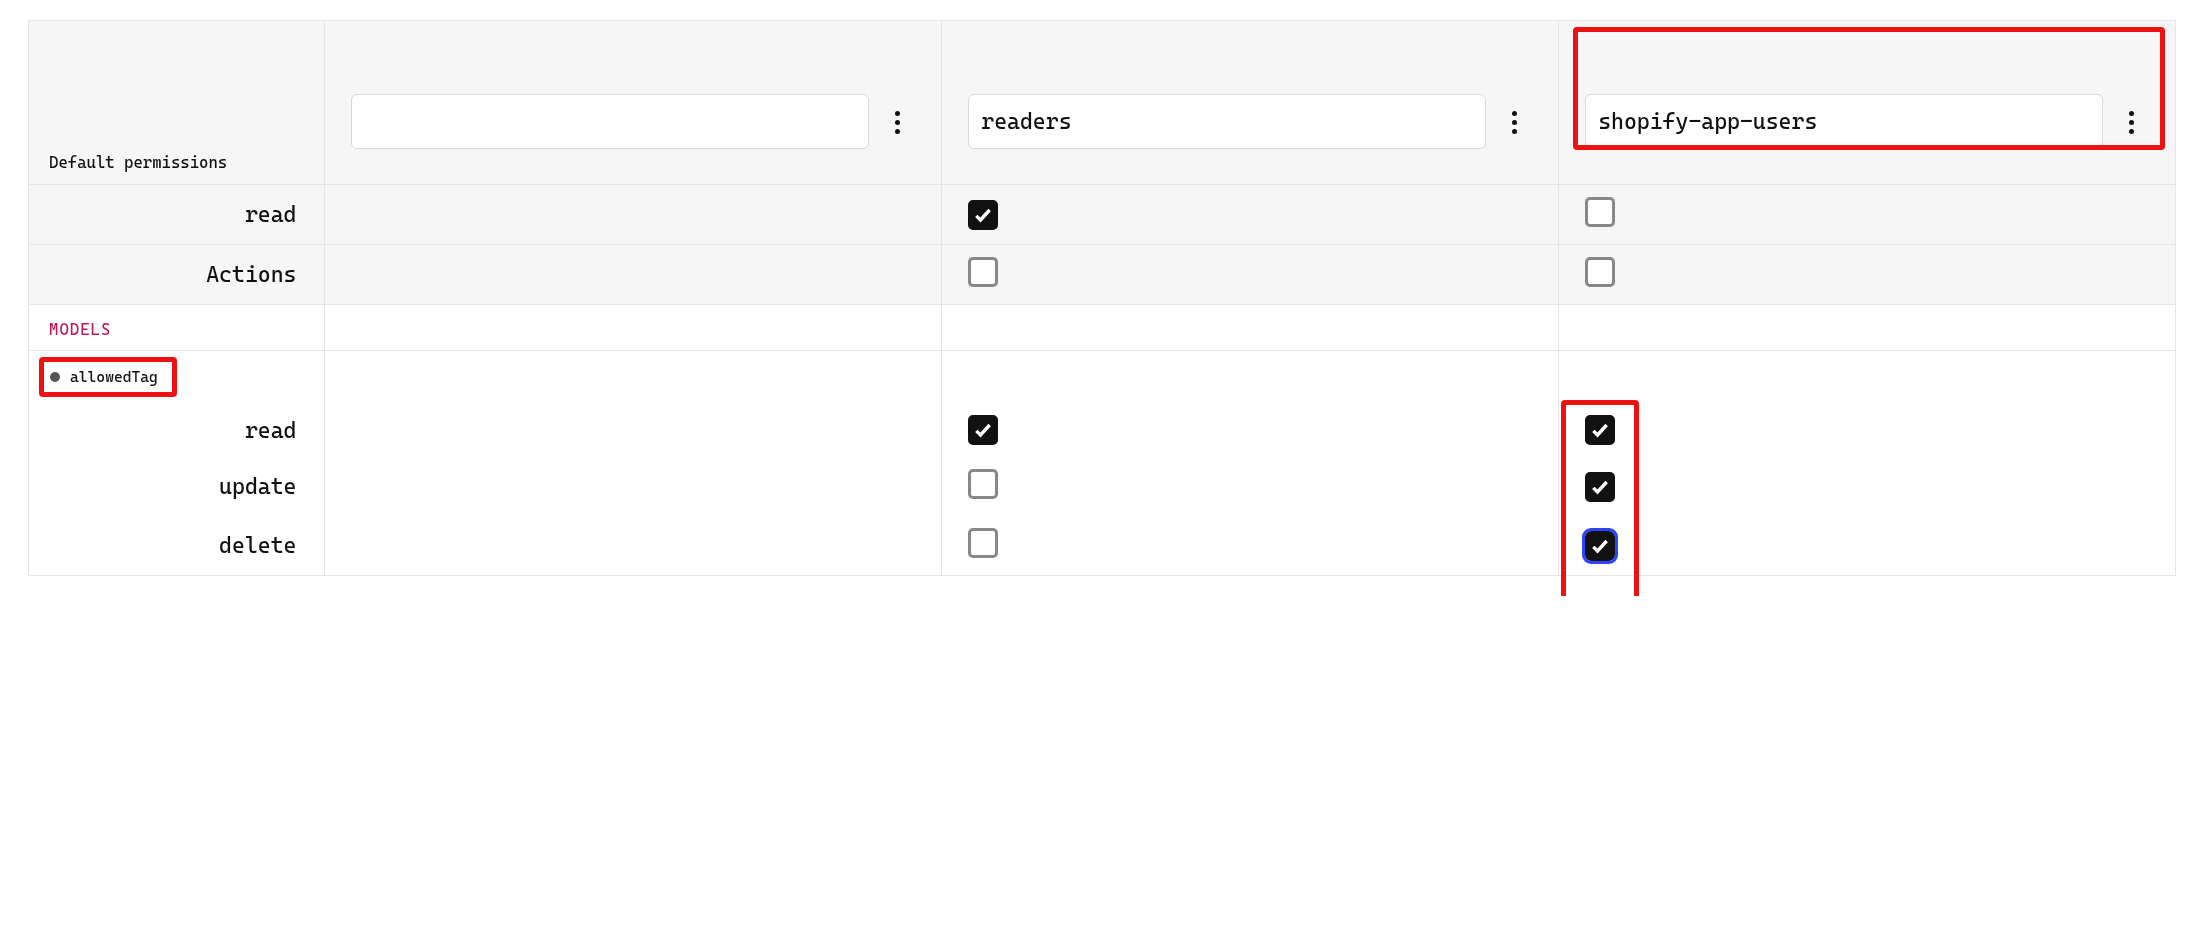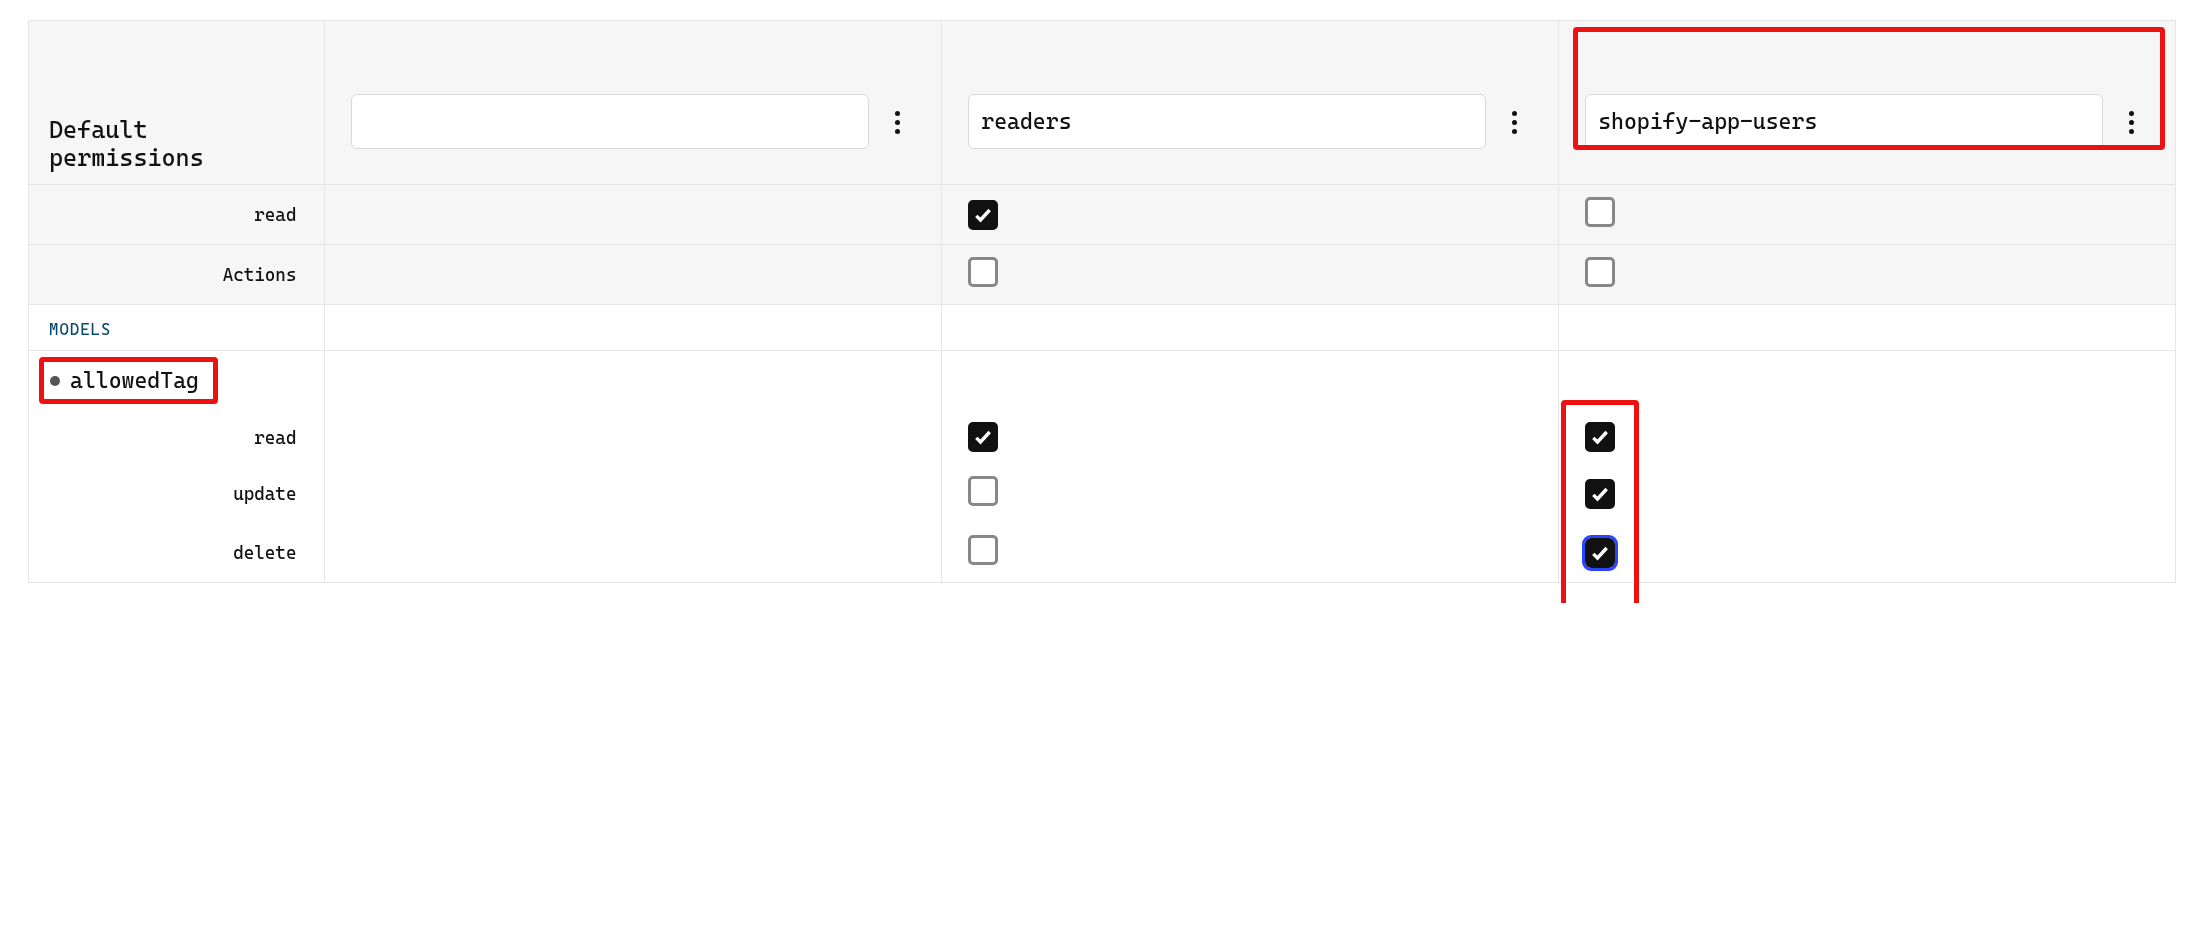--- a/index.html
+++ b/index.html
@@ -32,21 +32,21 @@
     background: #f6f6f6;
     height: 164px;
     position: relative;
   }
   .hdr-label-cell {
     background: #f6f6f6;
     padding: 0 20px 12px 20px;
     vertical-align: bottom;
   }
   .hdr-label {
-    font-size: 24px;
+    font-size: 16px;
     color: #111;
     text-align: left;
   }
   .hdr-inner {
     display: flex;
     align-items: flex-start;
     padding: 40px 26px 0 26px;
     gap: 10px;
   }
   .role-input {
@@ -88,21 +88,21 @@
     border: 5px solid #e11;
     border-radius: 4px;
     pointer-events: none;
   }
 
   
   .grey-bg { background: #f6f6f6; }
   .row-label {
     text-align: right;
     padding: 14px 28px 14px 20px;
-    font-size: 18px;
+    font-size: 22px;
   }
   .chk-cell {
     padding: 12px 0 12px 26px;
   }
 
   
   .chk {
     width: 30px; height: 30px;
     border: 3px solid #888;
     border-radius: 5px;
@@ -133,21 +133,21 @@
   }
 
   
   .section-row td {
     background: #fff;
     padding: 10px 20px;
   }
   .section-label {
     font-size: 16px;
     letter-spacing: 1px;
-    color: #0c4a6e;
+    color: #be185d;
   }
 
   
   .model-row td {
     background: #fff;
     border-bottom: none;
   }
   .model-row td + td { border-left: 1px solid #e6e6e6; }
   .model-name-wrap {
     display: inline-flex;
@@ -158,21 +158,21 @@
     border: 5px solid #e11;
     border-radius: 4px;
   }
   .dot {
     width: 10px; height: 10px;
     border-radius: 50%;
     background: #555;
     display: inline-block;
   }
   .model-name {
-    font-size: 22px;
+    font-size: 15px;
     text-align: center;
   }
 
   
   .mp-row td {
     background: #fff;
     border-top: none;
     border-bottom: none;
   }
   .mp-row td:first-child { border-right: 1px solid #e6e6e6; }

